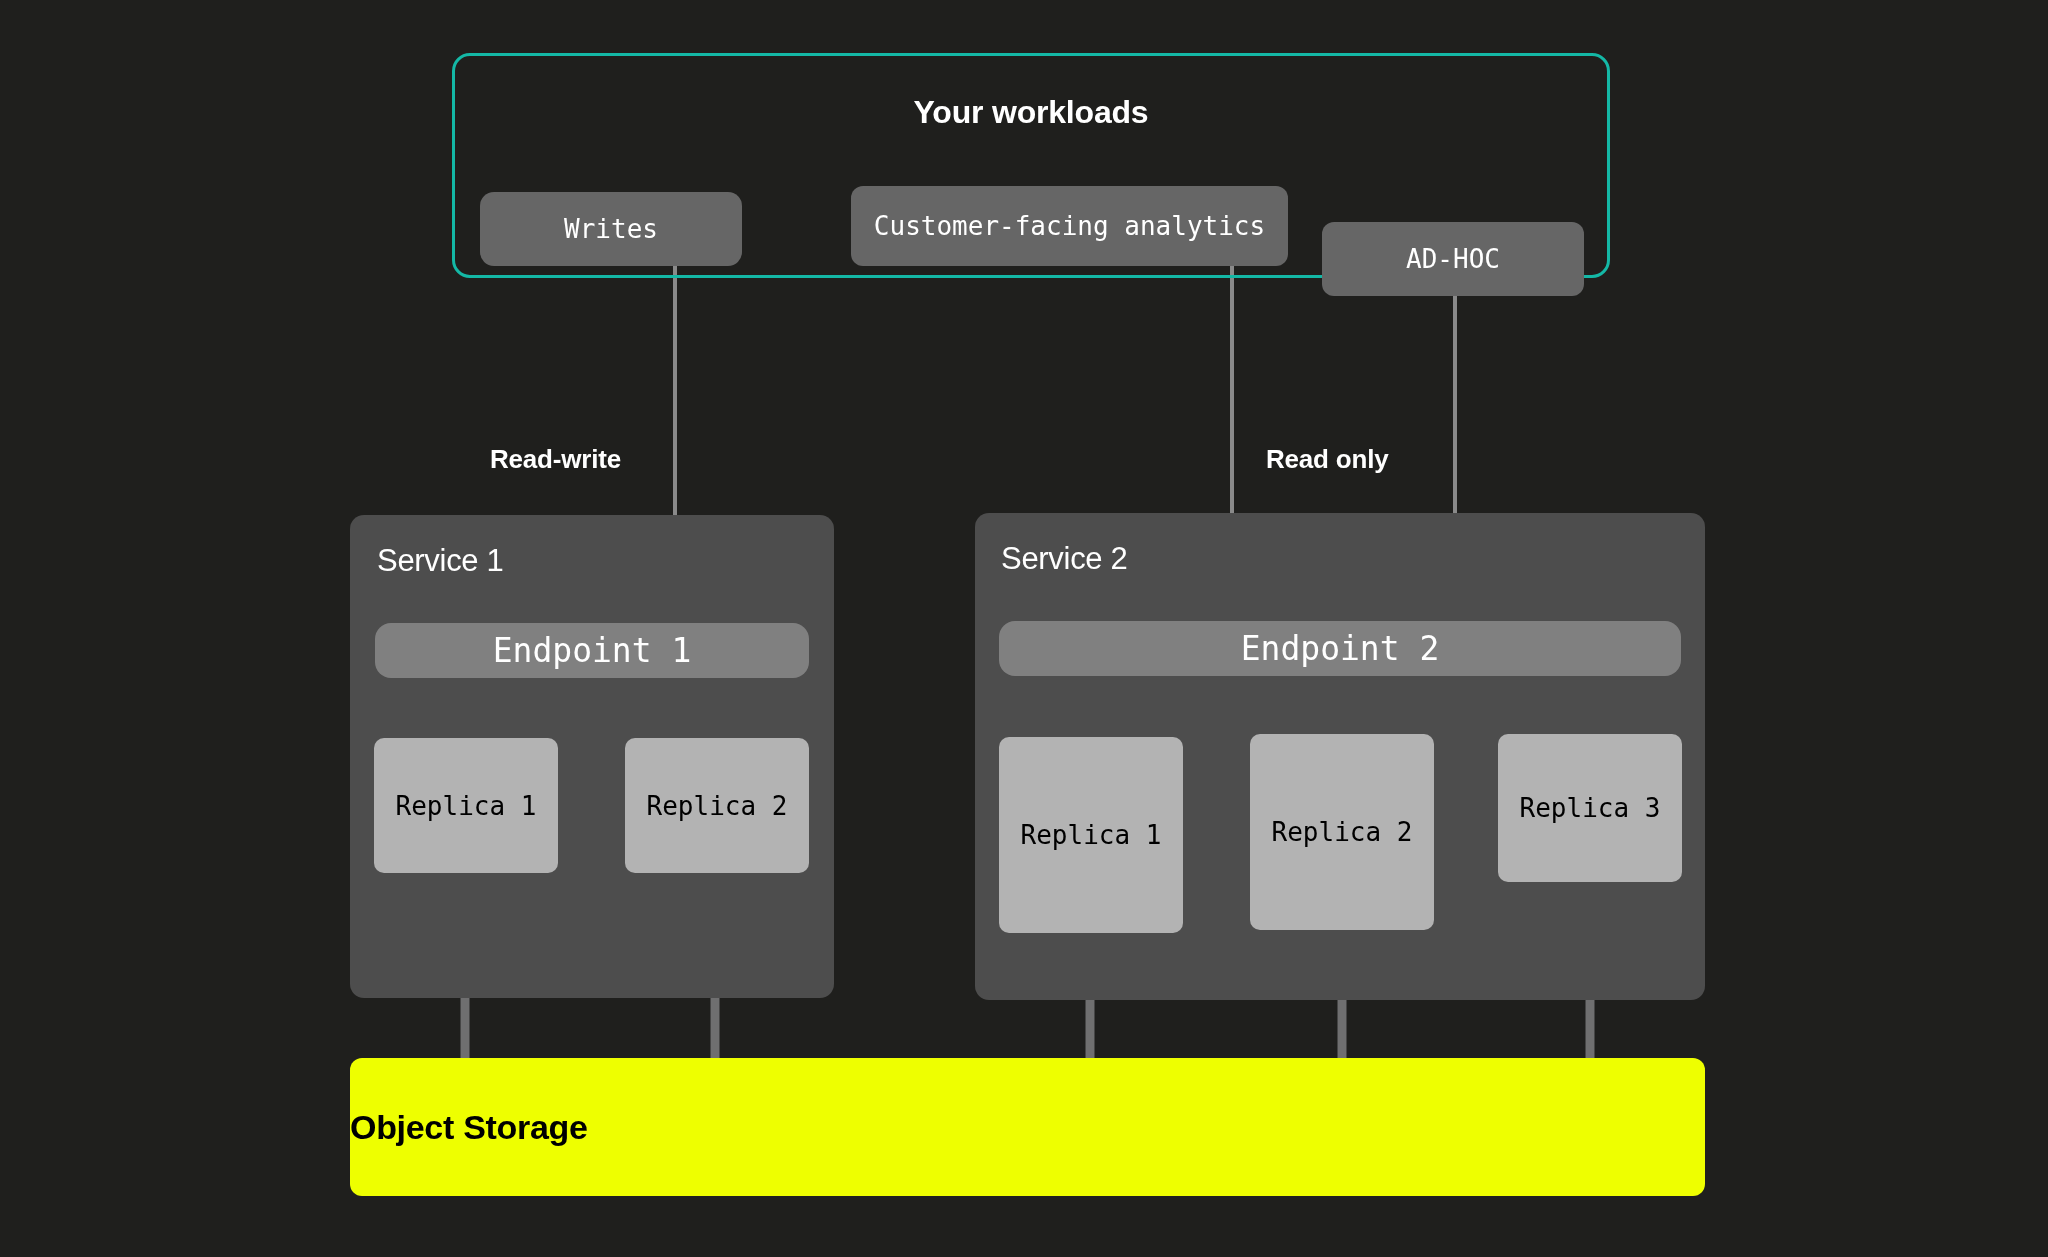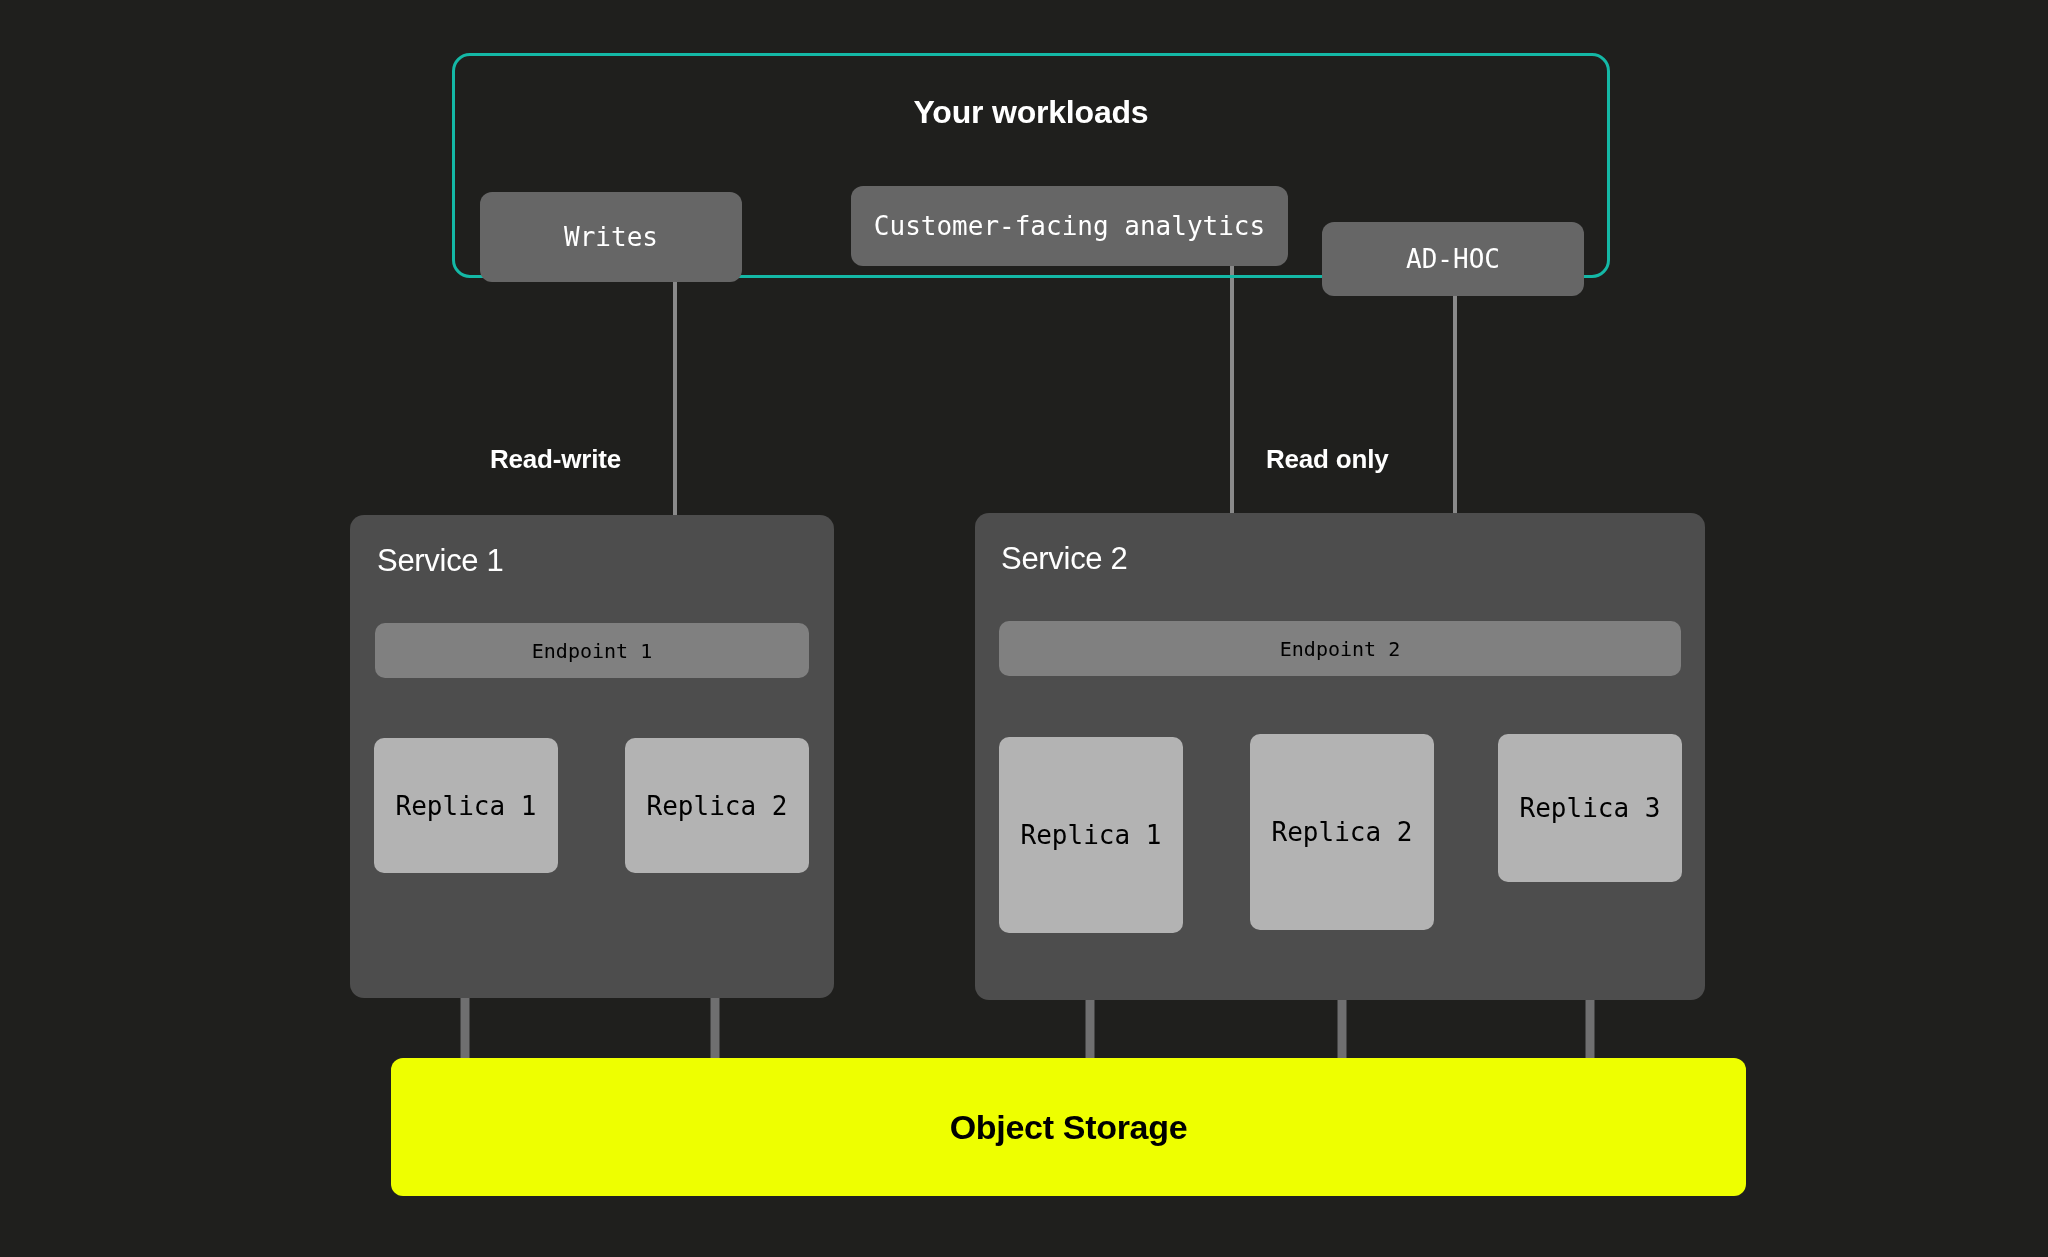--- a/index.html
+++ b/index.html
@@ -78,24 +78,24 @@
     color: #ffffff;
     font-size: 31px;
     font-weight: normal;
     letter-spacing: -0.3px;
     z-index: 4;
   }
 
   
   .endpoint {
     background: #808080;
-    border-radius: 10px;
-    color: #000000;
+    border-radius: 16px;
+    color: #ffffff;
     font-family: "DejaVu Sans Mono", monospace;
-    font-size: 20px;
+    font-size: 33px;
     display: flex;
     align-items: center;
     justify-content: center;
     z-index: 4;
   }
 
   
   .replica {
     background: #b3b3b3;
     border-radius: 10px;
@@ -114,24 +114,22 @@
     top: 1058px;
     width: 1355px;
     height: 138px;
     background: #eeff00;
     border-radius: 12px;
     color: #000000;
     font-size: 34px;
     font-weight: bold;
     display: flex;
     align-items: center;
-    justify-content: center;
     letter-spacing: -0.3px;
     z-index: 5;
-    margin-left: 41px;
   }
 
   
   .edge-label {
     position: absolute;
     color: #ffffff;
     font-size: 26px;
     font-weight: bold;
     white-space: nowrap;
     z-index: 3;
@@ -162,21 +160,21 @@
 
     <line x1="1090" y1="678" x2="1090" y2="1062" stroke="#6f6f70" stroke-width="9"></line>
     <line x1="1342" y1="678" x2="1342" y2="1062" stroke="#6f6f70" stroke-width="9"></line>
     <line x1="1590" y1="678" x2="1590" y2="1062" stroke="#6f6f70" stroke-width="9"></line>
   </svg>
 
   <div class="node workloads-frame">
     <div class="workloads-title">Your workloads</div>
   </div>
 
-  <div class="node chip" style="left:480px; top:192px; width:262px; height:90px;">
+  <div class="node chip" style="left:480px; top:192px; width:262px; height:74px;border-radius:14px;">
     <span>Writes</span>
   </div>
 
   <div class="node chip" style="left:851px; top:186px; width:437px; height:80px;">
     <span>Customer-facing analytics</span>
   </div>
 
   <div class="node chip" style="left:1322px; top:192px; width:262px; height:74px;margin-top:30px;">
     <span>AD-HOC</span>
   </div>

